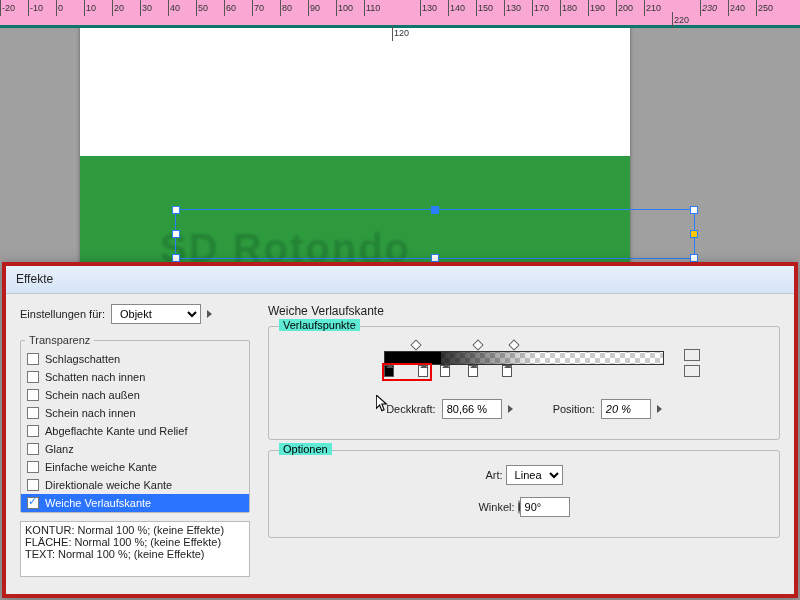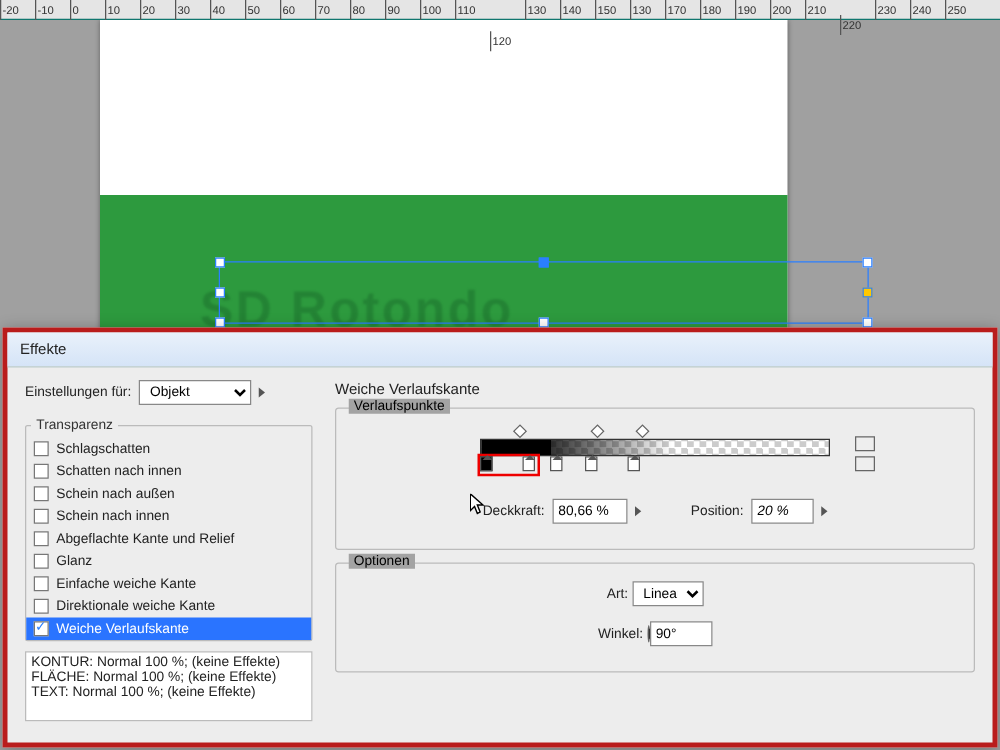--- a/index.html
+++ b/index.html
@@ -1,19 +1,19 @@
 <!DOCTYPE html>
 <html><head>
 <meta charset="utf-8">
 <style>
   * { box-sizing: border-box; margin: 0; padding: 0; font-family: "Segoe UI", Tahoma, sans-serif; font-size: 11px; }
   body { background: #a0a0a0; width: 800px; height: 600px; overflow: hidden; position: relative; }
 
   
-  .ruler-h { position: absolute; top: 0; left: 0; right: 0; height: 16px; background: #e5e5e5; border-bottom: 1px solid #0f766e; z-index: 1; }
+  .ruler-h { position: absolute; top: 0; left: 0; right: 0; height: 28px; background: #f9a8d4; border-bottom: 3px solid #0f766e; z-index: 1; }
   .tick { position: absolute; top: 0; height: 16px; border-left: 1px solid #555; font-size: 9px; color: #333; padding-left: 1px; line-height: 16px; }
 
   
   .canvas-area { position: absolute; top: 16px; left: 0; right: 0; bottom: 0; background: #a0a0a0; }
   .page { position: absolute; top: 0; left: 80px; width: 550px; height: 320px; background: #fff; box-shadow: 0 0 4px rgba(0,0,0,.4); }
   .green-block { position: absolute; top: 140px; left: 0; right: 0; bottom: 0; background: #2d9a3e; }
   .dark-text { position: absolute; top: 210px; left: 80px; font-size: 40px; color: #1b6e2c; font-weight: bold; letter-spacing: 2px; opacity: .5; filter: blur(1px); }
   .sel-box { position: absolute; top: 193px; left: 95px; width: 520px; height: 50px; border: 1px solid #2a7fff; }
   .handle { position: absolute; width: 8px; height: 8px; background: #fff; border: 1px solid #2a7fff; }
   .handle.tl { top: -4px; left: -4px; } .handle.tr { top: -4px; right: -4px; }
@@ -41,21 +41,21 @@
   .fx-list { list-style: none; }
   .fx-list li { padding: 3px 6px; display: flex; align-items: center; gap: 6px; color: #222; }
   .fx-list li.sel { background: #2a74ff; color: #fff; }
   .chk { width: 12px; height: 12px; border: 1px solid #777; background: #fff; display: inline-block; position: relative; }
   .chk.on::after { content: "✓"; position: absolute; top: -3px; left: 0; font-size: 11px; color: #2a7fff; }
 
   .summary { margin-top: 8px; border: 1px solid #bbb; background: #fff; height: 56px; padding: 2px 4px; font-size: 10px; color: #222; line-height: 12px; overflow: hidden; }
 
   .section-title { font-size: 12px; color: #222; margin-bottom: 8px; }
   .group { border: 1px solid #bbb; border-radius: 3px; padding: 14px 16px 20px; margin-bottom: 10px; position: relative; }
-  .group-title { position: absolute; top: -8px; left: 10px; background: #a3a3a3; padding: 0 4px; font-size: 11px; }
+  .group-title { position: absolute; top: -8px; left: 10px; background: #5eead4; padding: 0 4px; font-size: 11px; }
 
   
   .grad-wrap { position: relative; width: 280px; margin: 0 auto; }
   .mid-stops { position: relative; height: 10px; }
   .mid-stop { position: absolute; top: 0; width: 8px; height: 8px; transform: rotate(45deg); background: #fff; border: 1px solid #666; }
   .grad-bar { position: relative; height: 14px; border: 1px solid #333; background: linear-gradient(to right, #000 0%, #000 20%, rgba(0,0,0,0.8) 20%, rgba(0,0,0,0) 55%),
     repeating-conic-gradient(#ccc 0% 25%, #fff 0% 50%) 0/10px 10px; }
   .stops { position: relative; height: 16px; }
   .stop { position: absolute; top: 0; width: 10px; height: 12px; background: #fff; border: 1px solid #555; }
   .stop::before { content: ""; position: absolute; top: -6px; left: 1px; border: 4px solid transparent; border-bottom-color: #555; }
@@ -98,21 +98,21 @@
     <div class="tick" style="left: 420px;">130</div>
     <div class="tick" style="left: 448px;">140</div>
     <div class="tick" style="left: 476px;">150</div>
     <div class="tick" style="left: 504px;">130</div>
     <div class="tick" style="left: 532px;">170</div>
     <div class="tick" style="left: 560px;">180</div>
     <div class="tick" style="left: 588px;">190</div>
     <div class="tick" style="left: 616px;">200</div>
     <div class="tick" style="left: 644px;">210</div>
     <div class="tick" style="left: 672px; margin-top: 12px;">220</div>
-    <div class="tick" style="left: 700px;">230</div>
+    <div class="tick" style="left: 700px; font-style: italic;">230</div>
     <div class="tick" style="left: 728px;">240</div>
     <div class="tick" style="left: 756px;">250</div>
   </div>
 
 <div class="canvas-area">
   <div class="page">
     <div class="green-block"></div>
     <div class="dark-text">SD  Rotondo</div>
     <div class="sel-box">
       <div class="handle tl"></div>

